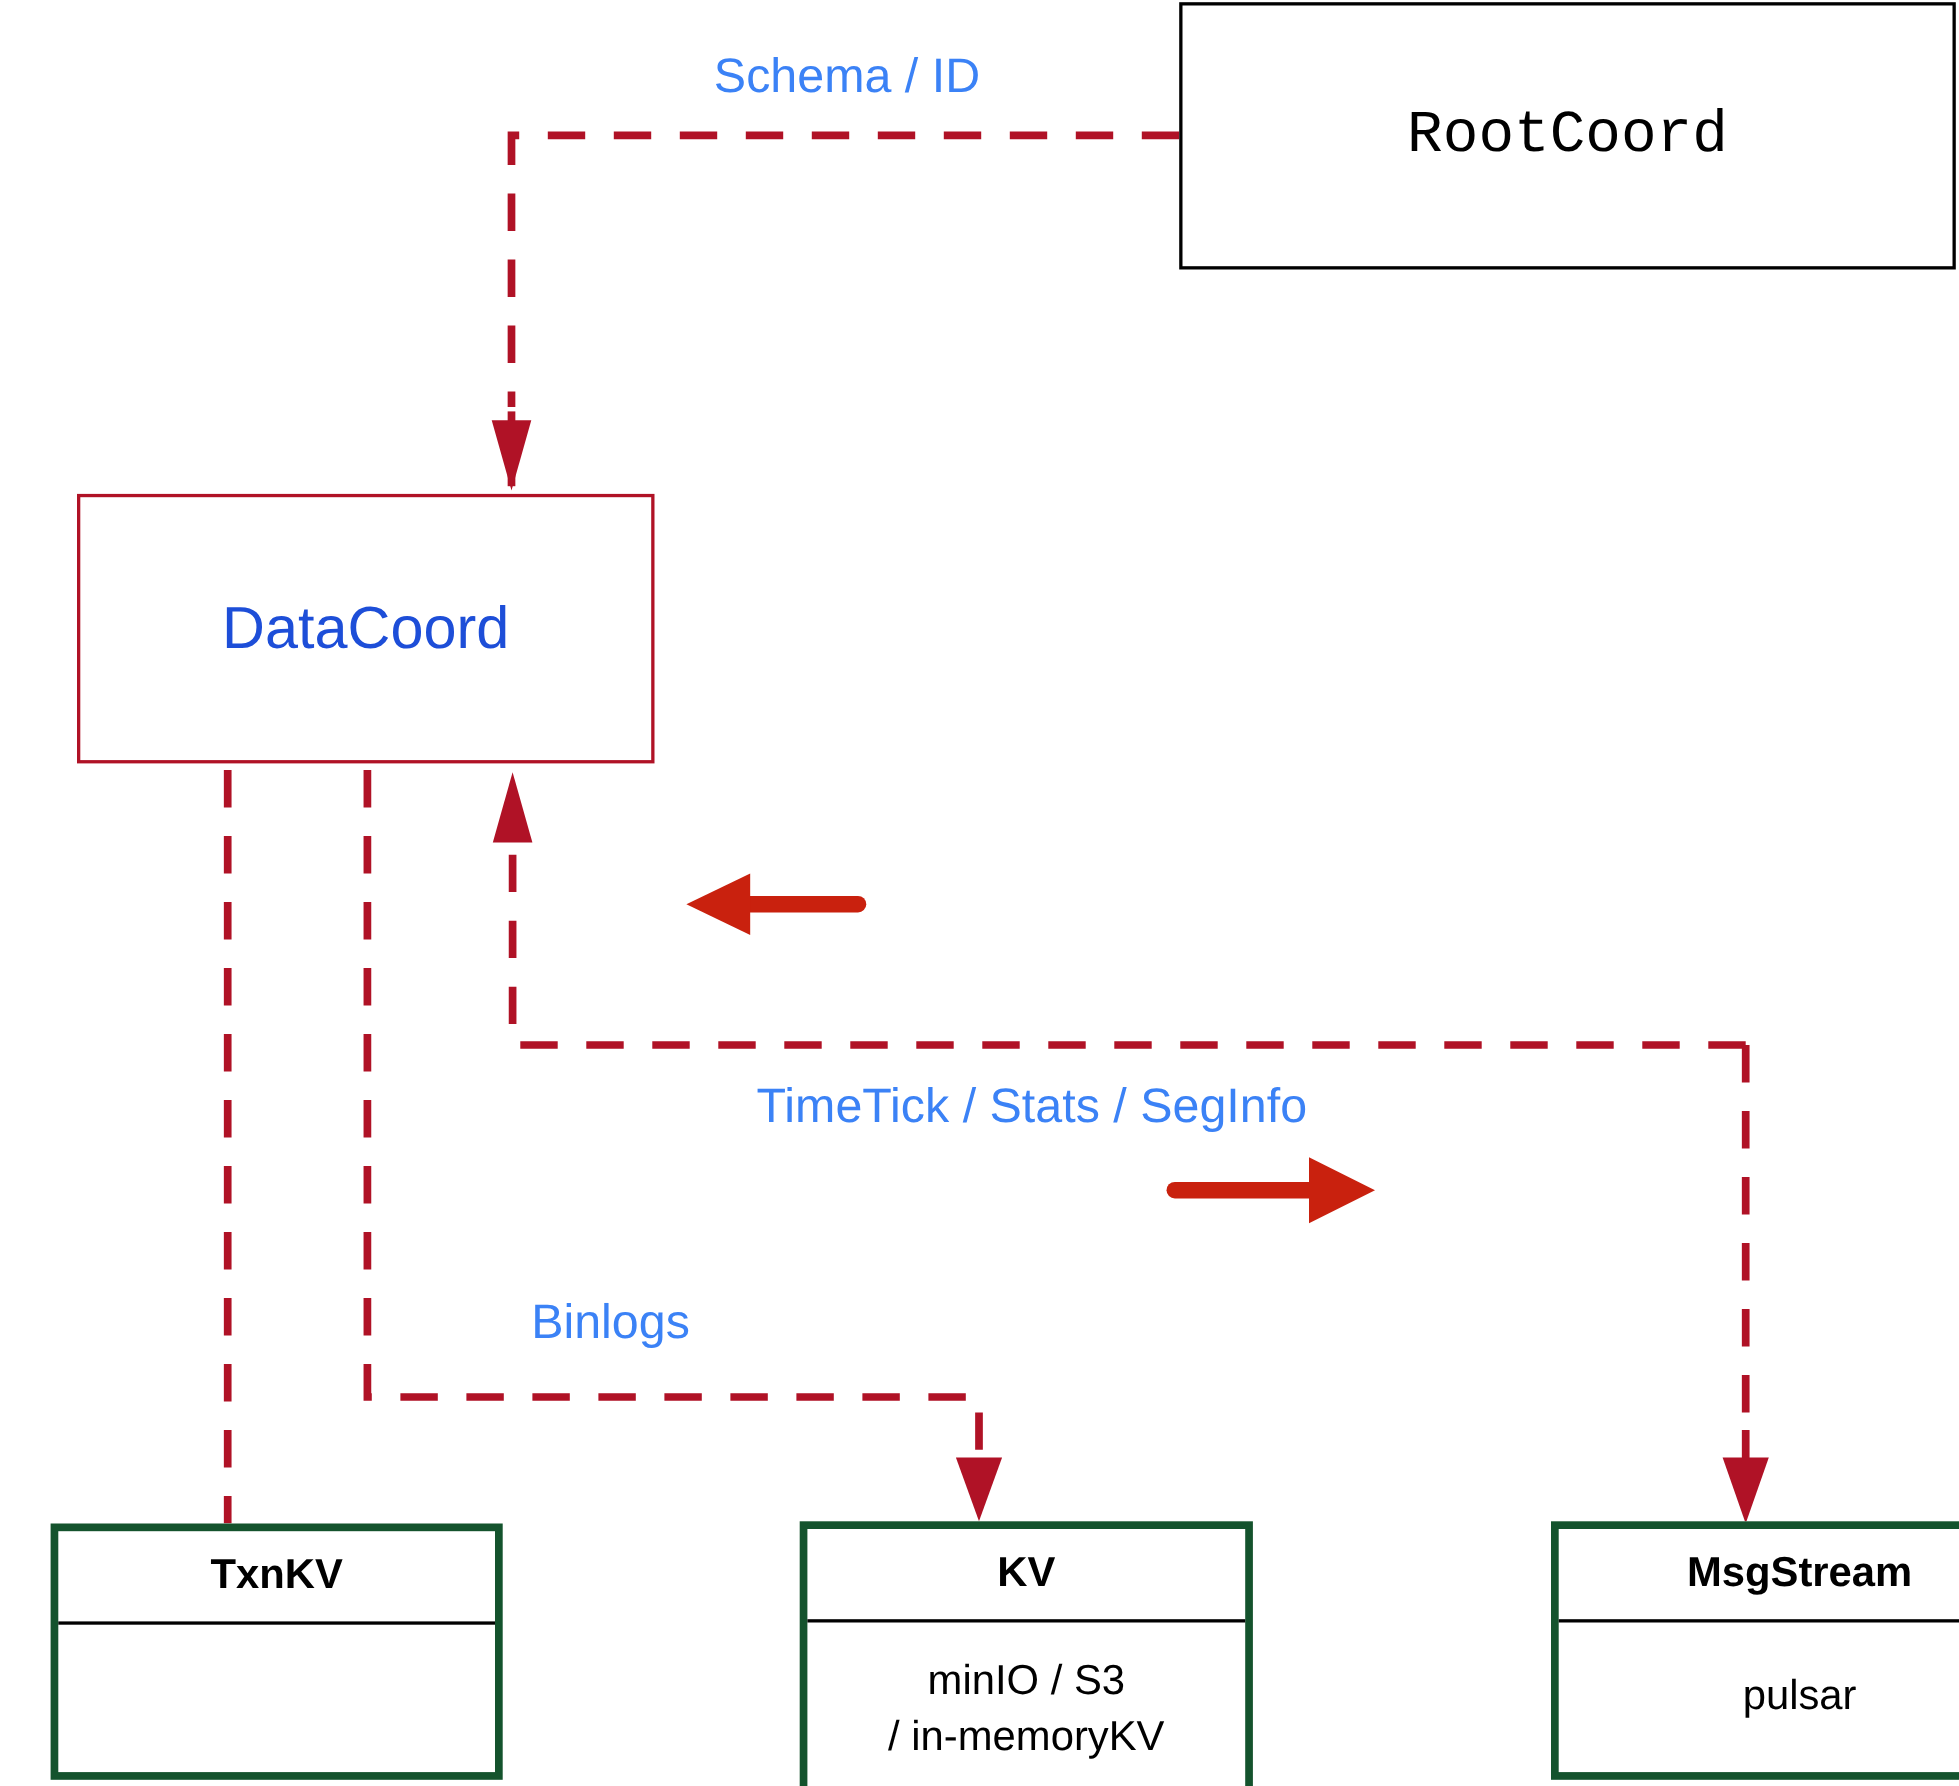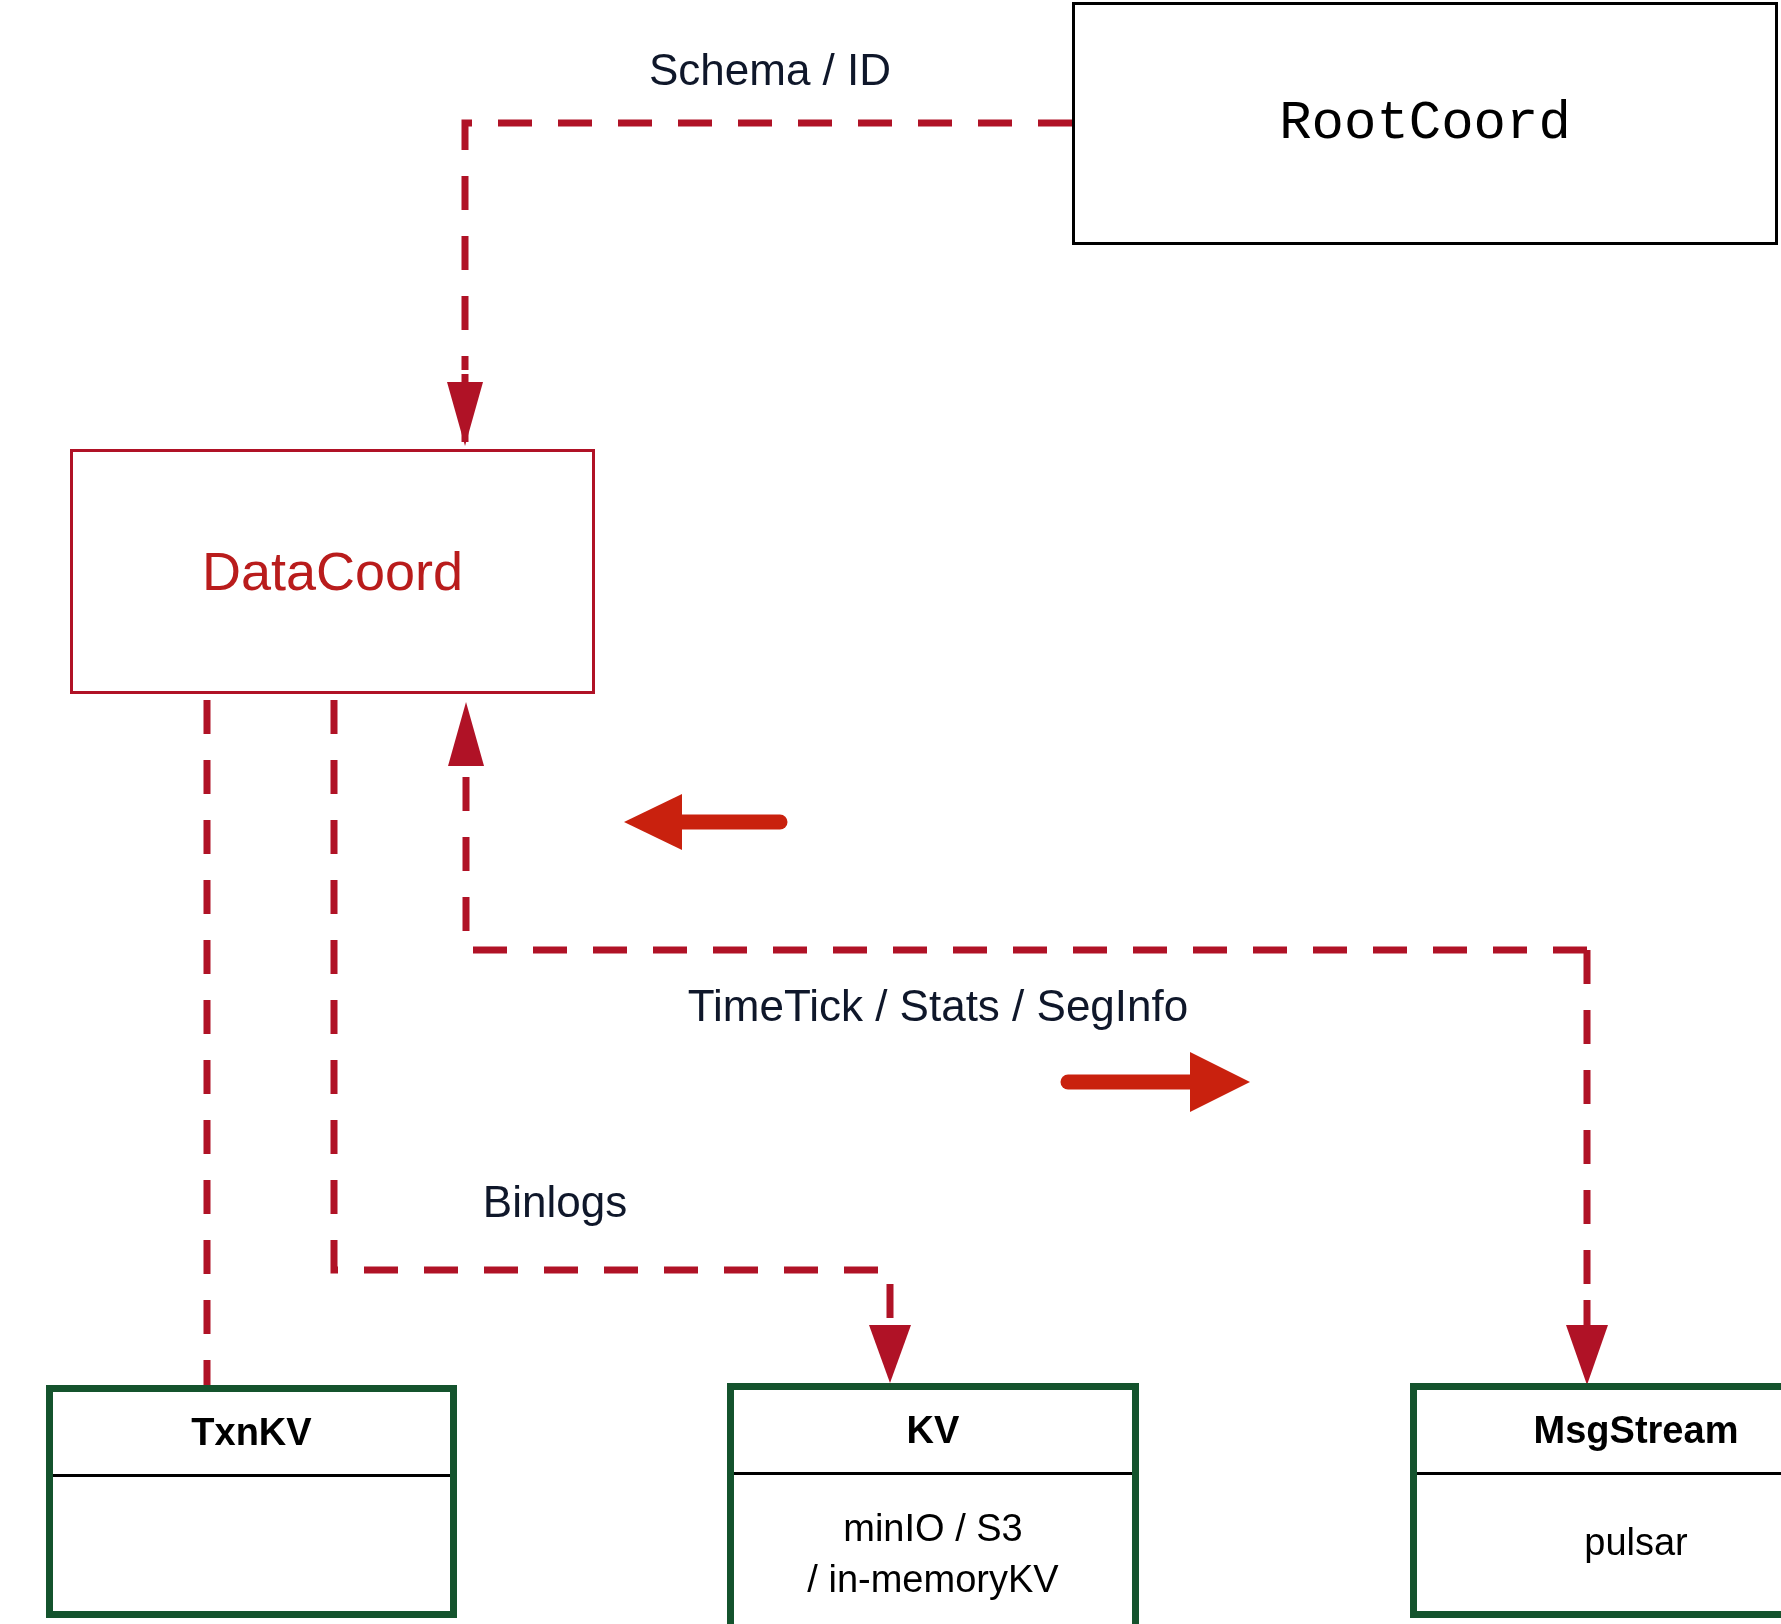--- a/index.html
+++ b/index.html
@@ -45,21 +45,21 @@
     font-family: Liberation Mono, monospace;
   }
   .node-accent {
     border: 3px solid #b01226;
     display: flex;
     align-items: center;
     justify-content: center;
   }
   .node-accent .node-title {
     font-size: 54px;
-    color: #b91c1c;
+    color: #1d4ed8;
     line-height: 1.1;
     text-align: center;
   }
   .node-split {
     border: 7px solid #14532d;
     display: flex;
     flex-direction: column;
     margin-left: 44px;
   }
   .node-split .split-head {
@@ -87,21 +87,21 @@
   .node-split .split-body-line {
     font-size: 38px;
     color: #000000;
     text-align: center;
     line-height: 1.35;
     white-space: nowrap;
   }
   .edge-label {
     position: absolute;
     font-size: 44px;
-    color: #0f172a;
+    color: #3b82f6;
     white-space: nowrap;
     text-align: center;
     line-height: 1;
   }
 </style>
 </head>
 <body>
 
 <div id="canvas">
 

